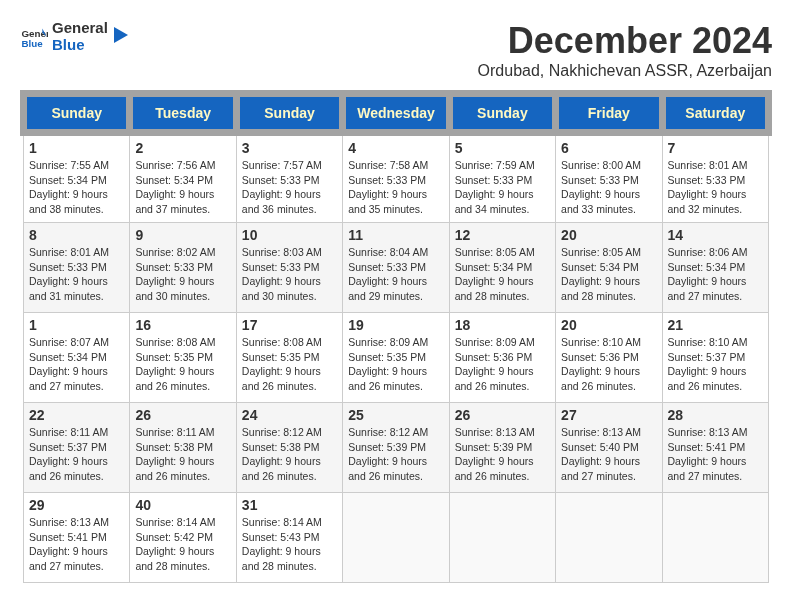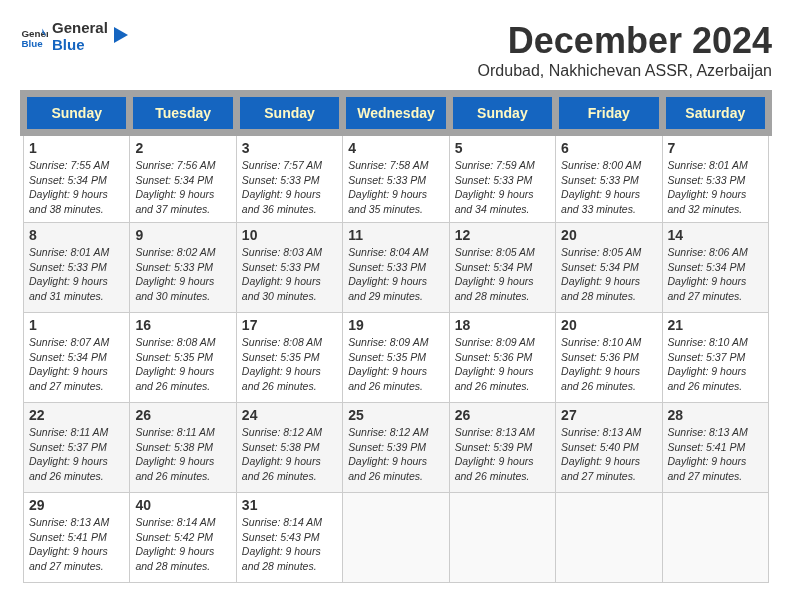--- a/index.html
+++ b/index.html
@@ -66,21 +66,20 @@
       font-size: 14px;
       font-weight: bold;
       color: #333;
       display: block;
       margin-bottom: 2px;
     }
     .cell-text {
       font-size: 10.5px;
       line-height: 1.4;
       color: #333;
-      font-style: italic;
     }
     .empty-cell {
       background: #f9f9f9;
     }
   </style>
 </head>
 <body>
 
 <div class="header">
   <div class="logo">

